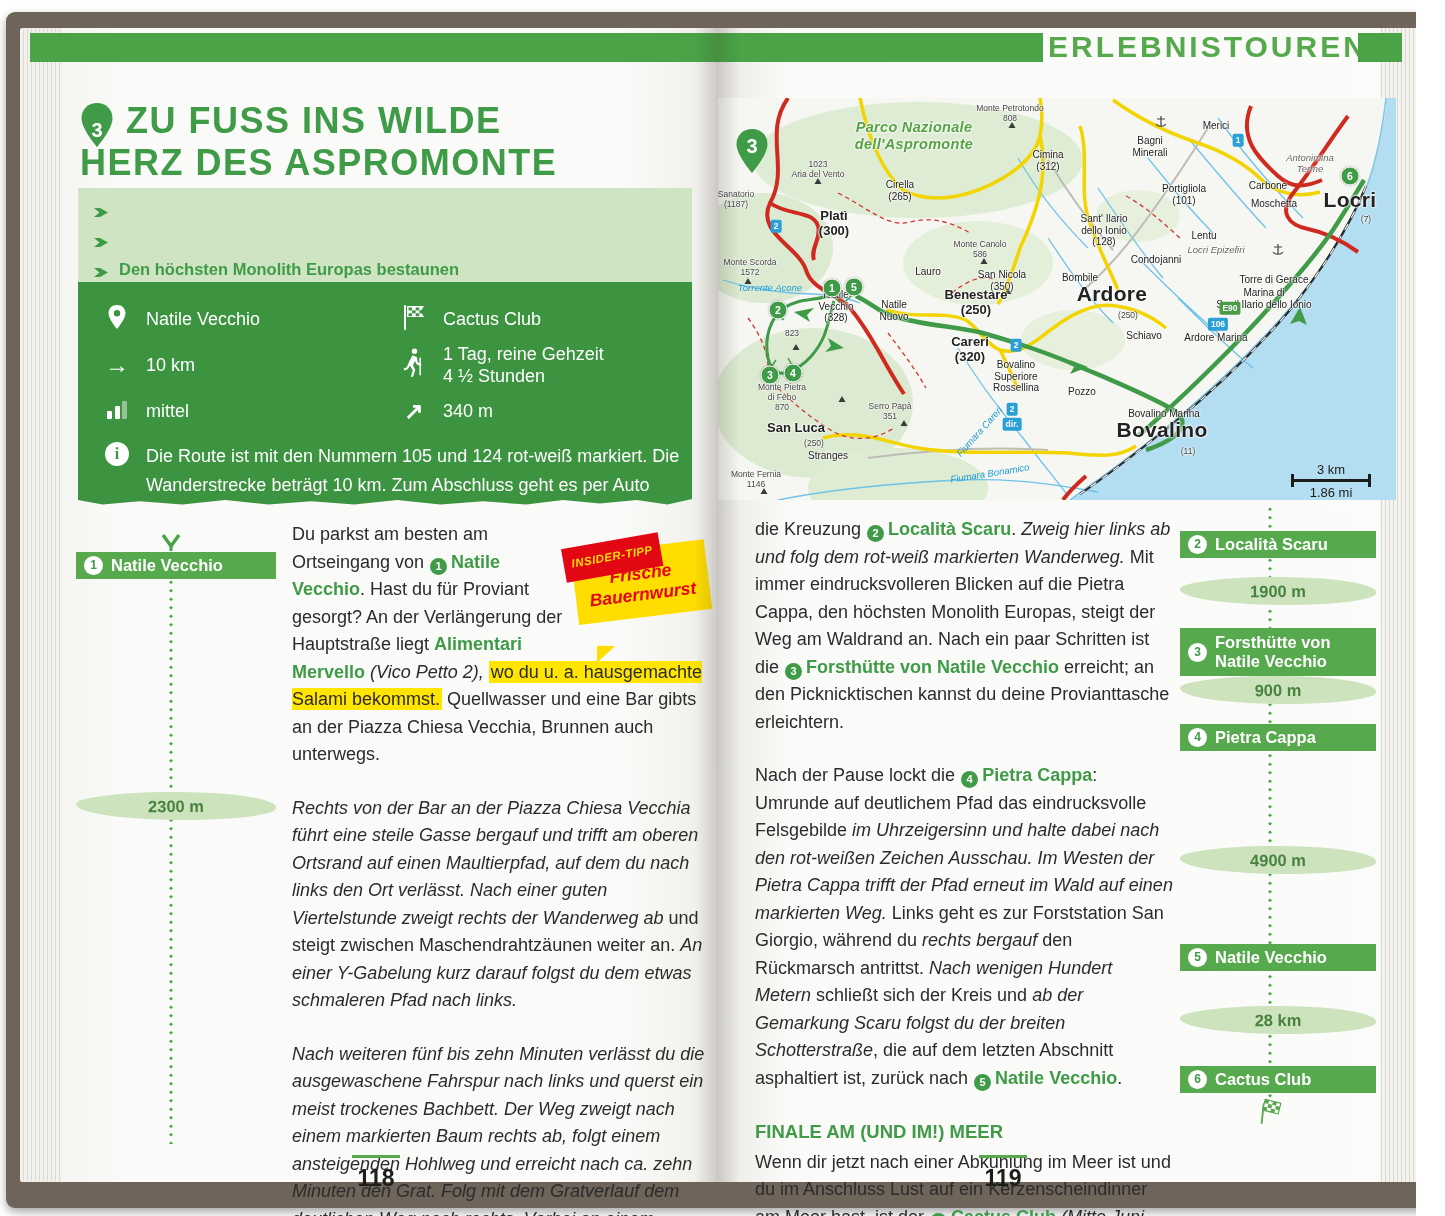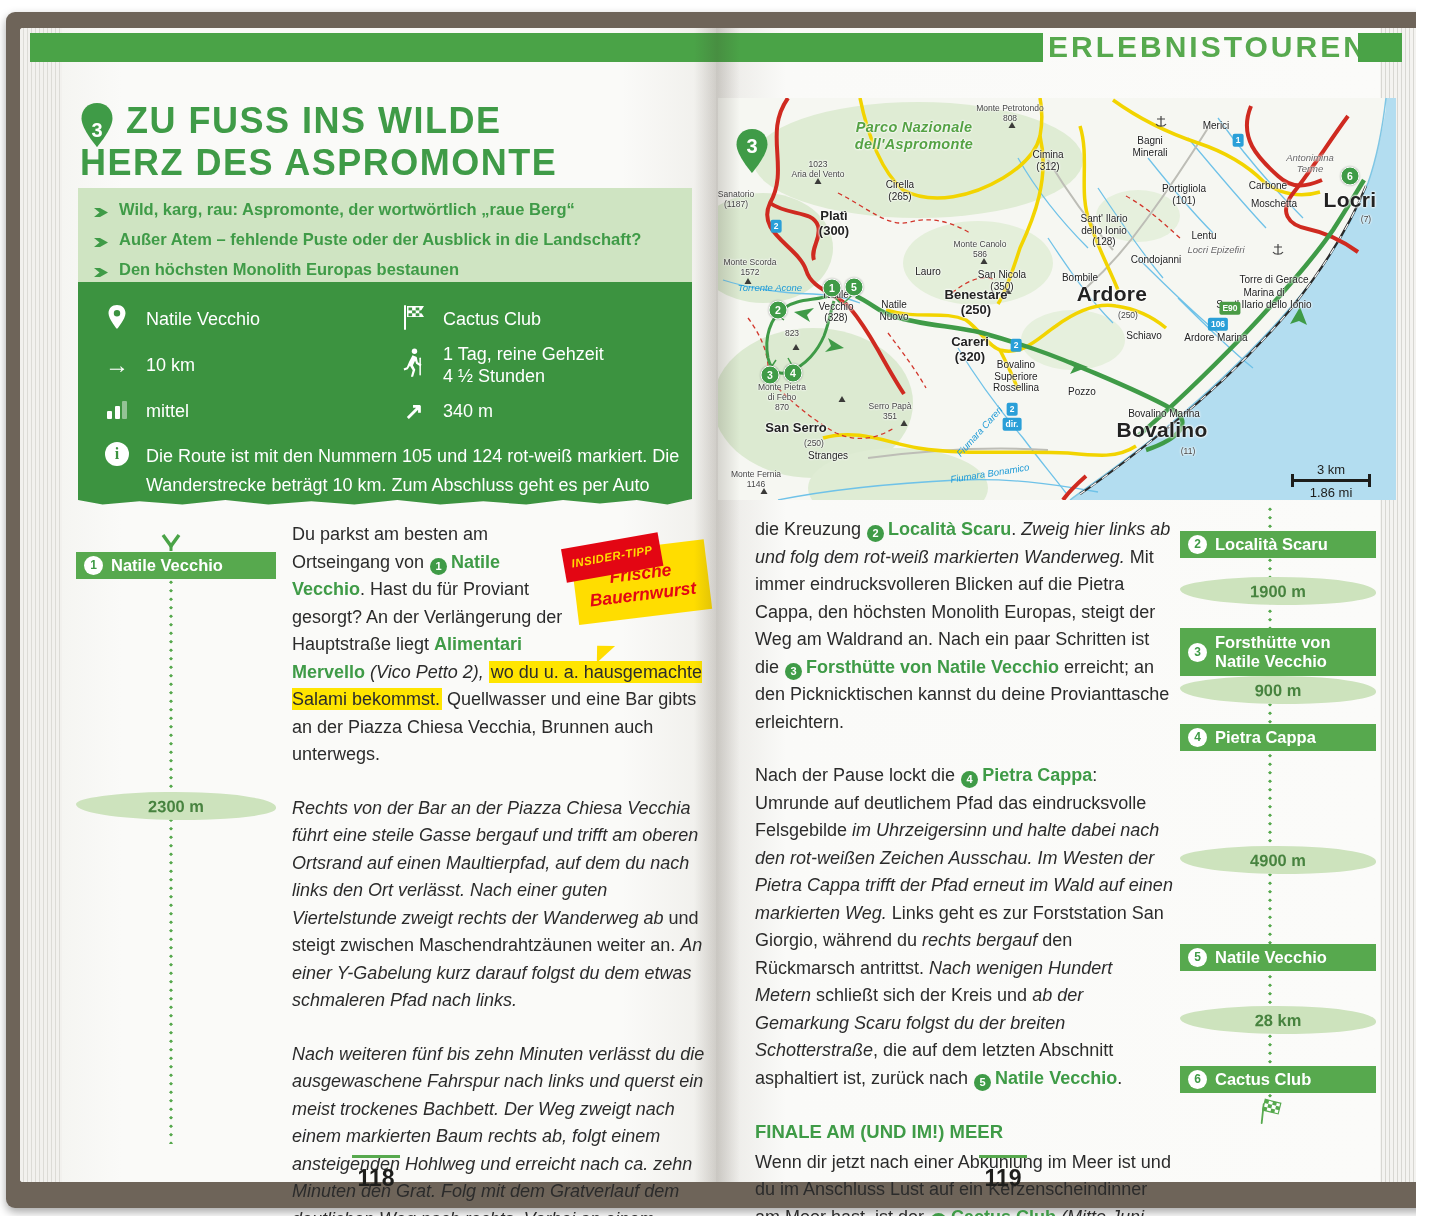--- a/index.html
+++ b/index.html
@@ -148,27 +148,25 @@
     </span>
     <span class="l1">ZU FUSS INS WILDE</span>
     <span class="l2">HERZ DES ASPROMONTE</span>
   </div>
 
   <div class="hl-box" id="hl-box">
       <div class="hl-row">
         <span class="hl-arrow"><span><svg width="15" height="13" viewBox="0 0 15 13">
               <path d="M0 2 L6 2 L14 6.5 L6 11 L0 11 L5.5 6.5 Z" fill="#3f9b47"></path>
             </svg></span></span>
-        <span class="hl-text">Wild, karg, rau: Aspromonte, der wortwörtlich „raue Berg“</span>
       </div>
       <div class="hl-row">
         <span class="hl-arrow"><span><svg width="15" height="13" viewBox="0 0 15 13">
               <path d="M0 2 L6 2 L14 6.5 L6 11 L0 11 L5.5 6.5 Z" fill="#3f9b47"></path>
             </svg></span></span>
-        <span class="hl-text">Außer Atem – fehlende Puste oder der Ausblick in die Landschaft?</span>
       </div>
       <div class="hl-row">
         <span class="hl-arrow"><span><svg width="15" height="13" viewBox="0 0 15 13">
               <path d="M0 2 L6 2 L14 6.5 L6 11 L0 11 L5.5 6.5 Z" fill="#3f9b47"></path>
             </svg></span></span>
         <span class="hl-text">Den höchsten Monolith Europas bestaunen</span>
       </div>
     </div>
 
   <div class="facts-box">
@@ -460,21 +458,21 @@
 Superiore
 Rossellina</div>
         <div class="ml t" style="left: 426px; top: 238px;">Schiavo</div>
         <div class="ml t" style="left: 498px; top: 240px; text-align: center;">Ardore Marina</div>
         <div class="ml t" style="left: 364px; top: 294px;">Pozzo</div>
         <div class="ml p" style="left: 64px; top: 300px;">Monte Pietra
 di Febo
 870</div>
         <div class="ml p" style="left: 172px; top: 314px;">Serro Papà
 351</div>
-        <div class="ml tm" style="left: 78px; top: 330px;">San Serro</div>
+        <div class="ml tm" style="left: 78px; top: 330px;">San Luca</div>
         <div class="ml p" style="left: 96px; top: 346px;">(250)</div>
         <div class="ml t" style="left: 110px; top: 358px;">Stranges</div>
         <div class="ml p" style="left: 38px; top: 382px;">Monte Fernia
 1146</div>
         <div class="ml t" style="left: 446px; top: 316px;">Bovalino Marina</div>
         <div class="ml tl" style="left: 444px; top: 332px;">Bovalino</div>
         <div class="ml p" style="left: 470px; top: 354px;">(11)</div>
         <div class="ml rv" style="left: 262px; top: 334px; transform: translate(-50%, -50%) rotate(-48deg);">Fiumara Careri</div>
         <div class="ml rv" style="left: 272px; top: 376px; transform: translate(-50%, -50%) rotate(-9deg);">Fiumara Bonamico</div>
         <div class="mc" style="left: 114px; top: 190px;">1</div>

